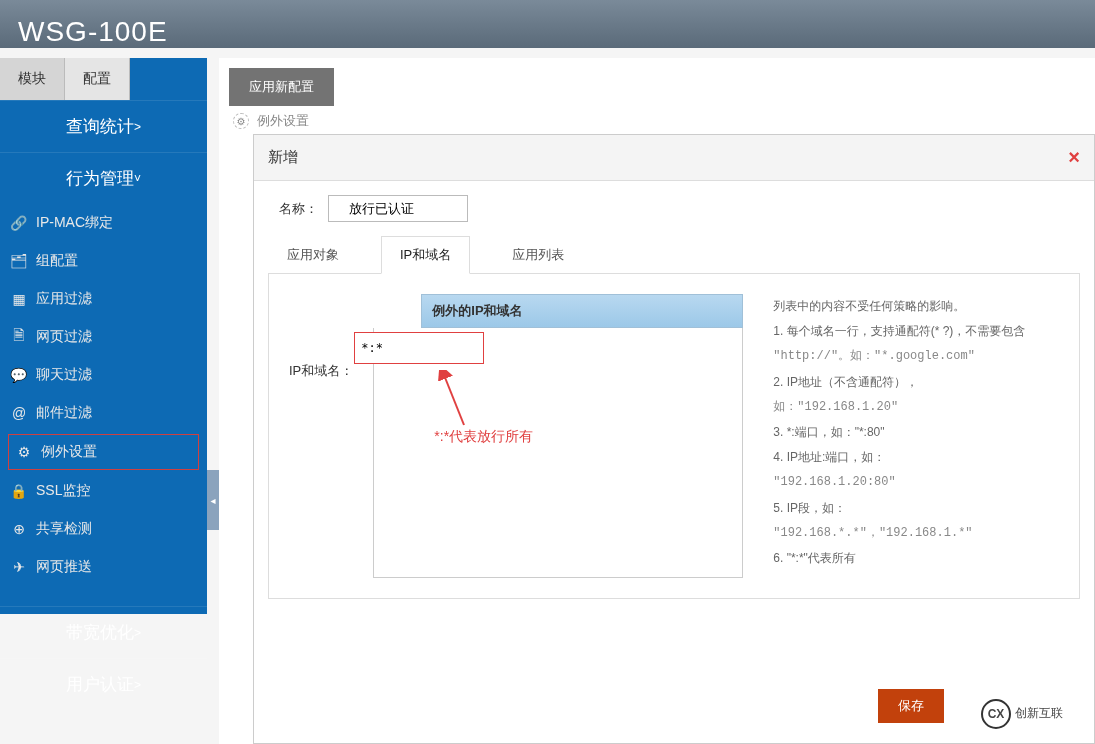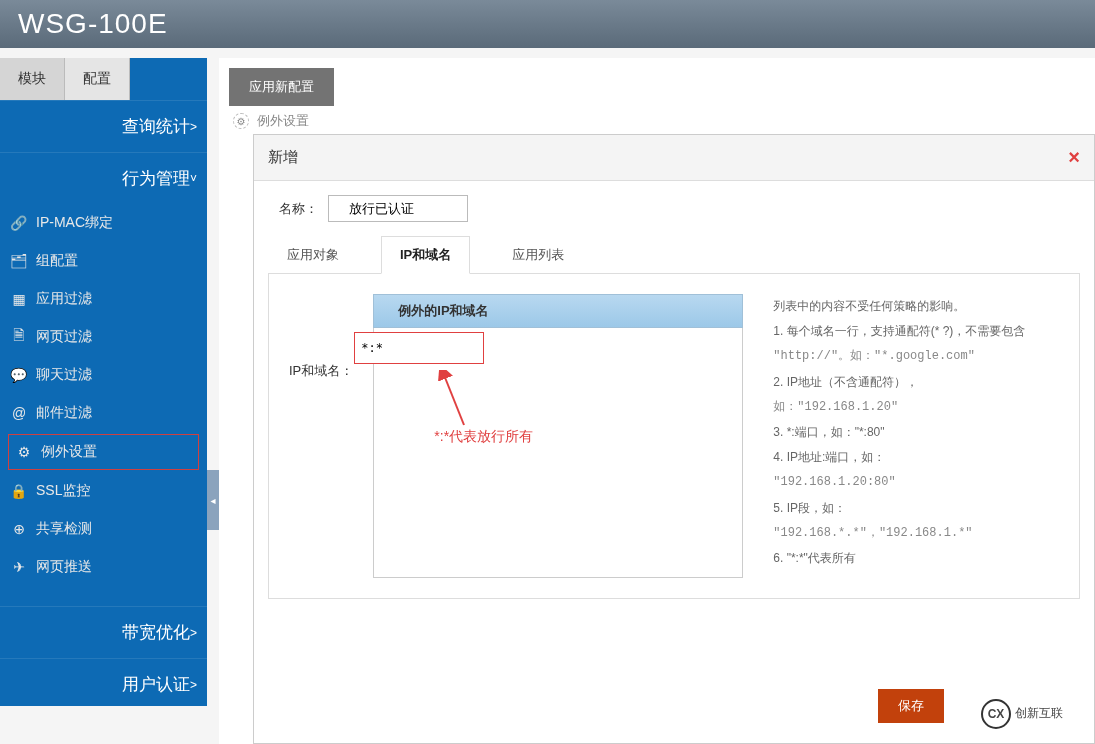--- a/index.html
+++ b/index.html
@@ -3,33 +3,33 @@
   <meta charset="utf-8">
   <style>
     * { margin: 0; padding: 0; box-sizing: border-box; font-family: "Microsoft YaHei", Arial, sans-serif; }
     body { width: 1095px; height: 744px; overflow: hidden; position: relative; background: #f5f5f5; }
     
     .header {
       height: 48px;
       background: linear-gradient(to bottom, #7a8a99, #5a6a79);
       color: #fff;
       display: flex;
-      align-items: center;
+      align-items: flex-end;
       padding-left: 18px;
       font-size: 28px;
       font-weight: 300;
       letter-spacing: 1px;
     }
     
     .sidebar {
       position: absolute;
       top: 58px;
       left: 0;
       width: 207px;
-      height: 648px;
+      height: 556px;
       background: #0d6ab4;
       color: #fff;
     }
     
     .tab-row {
       display: flex;
       background: #0d6ab4;
     }
     .tab-row .tab {
       padding: 12px 18px;
@@ -39,21 +39,21 @@
       border-right: 1px solid #bbb;
       cursor: pointer;
     }
     .tab-row .tab.inactive { background: #e5e5e5; }
     
     .section {
       padding: 14px 10px;
       border-top: 1px solid rgba(255,255,255,0.1);
       font-size: 17px;
       display: flex;
-      justify-content: flex-end;
+      justify-content: center;
       align-items: center;
       cursor: pointer;
     }
     .section-chevron { font-size: 12px; }
     
     .menu-item {
       padding: 10px 10px;
       font-size: 14px;
       display: flex;
       align-items: center;
@@ -160,42 +160,43 @@
       color: #555;
       cursor: pointer;
       border: 1px solid transparent;
       margin-bottom: -1px;
     }
     .inner-tab.active {
       border: 1px solid #ddd;
       border-bottom: 1px solid #fff;
       background: #fff;
       color: #222;
-      font-weight: bold;
+      font-weight: normal;
     }
     
     .inner-content {
       display: flex;
       gap: 30px;
       padding: 20px 10px;
       border: 1px solid #ddd;
       border-top: none;
     }
     
     .left-col { display: flex; gap: 20px; align-items: flex-start; padding-left: 10px; }
     .ip-label { font-size: 13px; color: #333; margin-top: 68px; }
     
     .ip-box { width: 370px; }
     .ip-header {
       background: linear-gradient(to bottom, #b8d8f0, #9cc8e8);
-      padding: 7px 24px;
+      padding: 7px 10px;
       font-size: 13px;
       color: #333;
       border: 1px solid #a0c0d8;
       font-weight: bold;
+      margin-left: 48px;
     }
     .ip-textarea-wrap {
       border: 1px solid #ccc;
       border-top: none;
       height: 250px;
       position: relative;
     }
     .ip-textarea-input {
       width: 130px;
       height: 32px;

